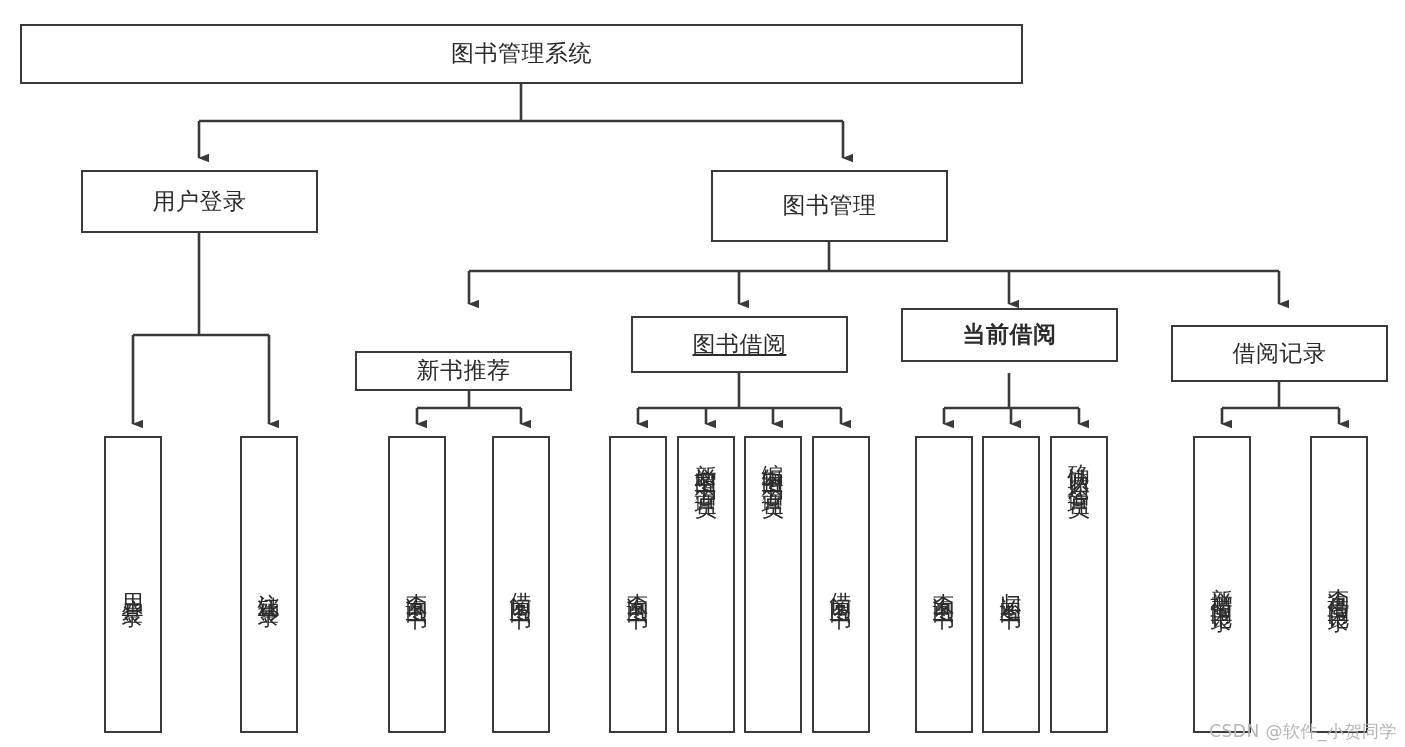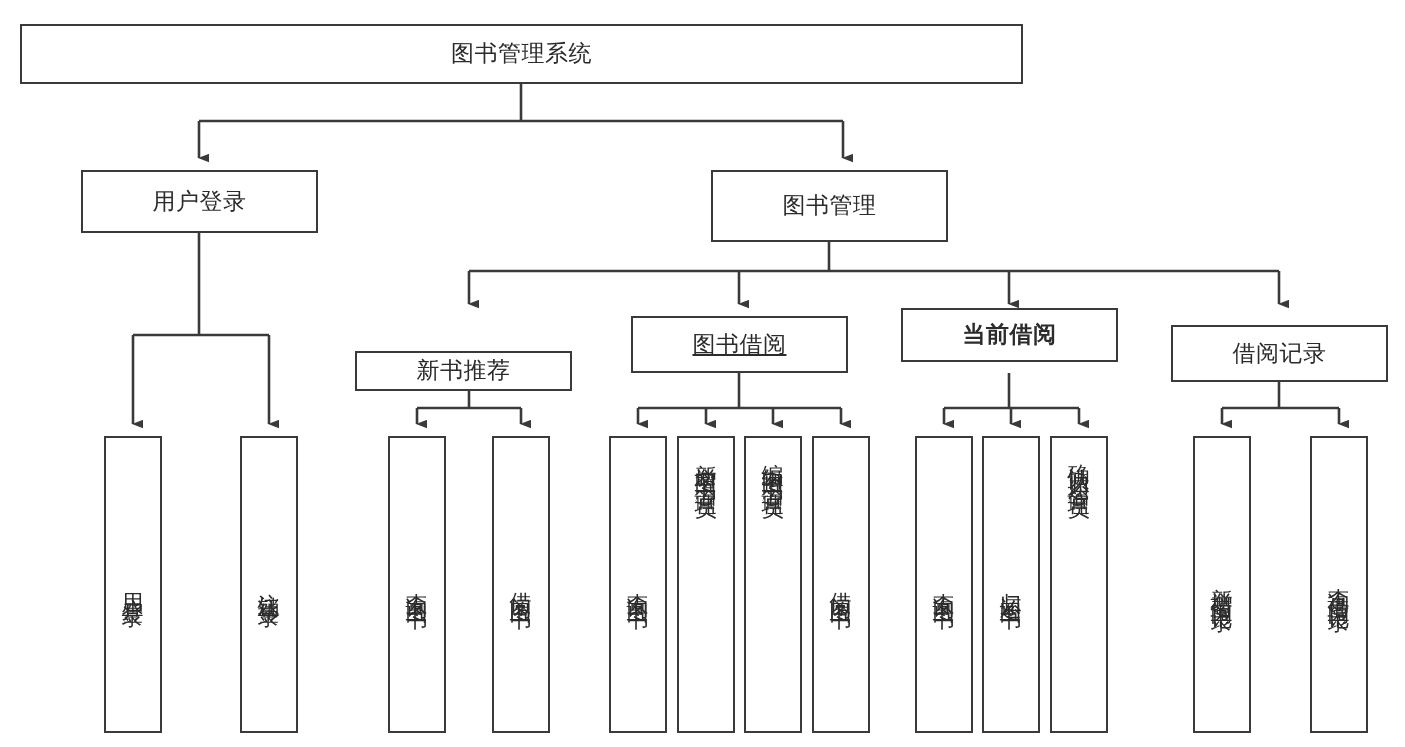--- a/index.html
+++ b/index.html
@@ -208,14 +208,15 @@
   </div>
 
   <div class="node vert centered" style="left:1193px; top:436px; width:58px; height:297px;">
     <span class="label">新增借阅记录</span>
   </div>
 
   <div class="node vert centered" style="left:1310px; top:436px; width:58px; height:297px;">
     <span class="label">查询借阅记录</span>
   </div>
 
+  <div id="watermark">CSDN @软件_小贺同学</div>
 
 </div>
 
 </body></html>

